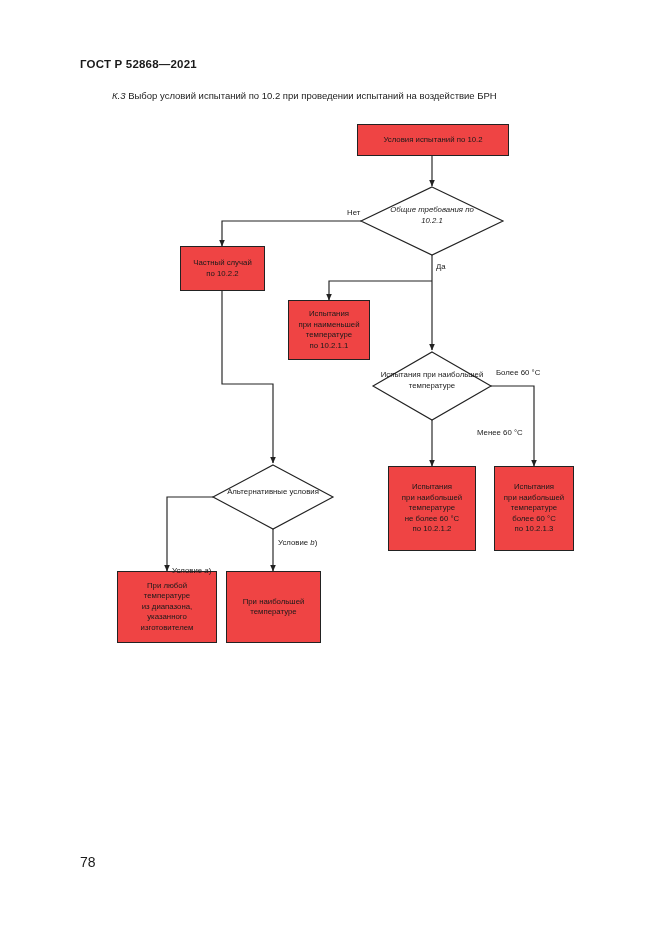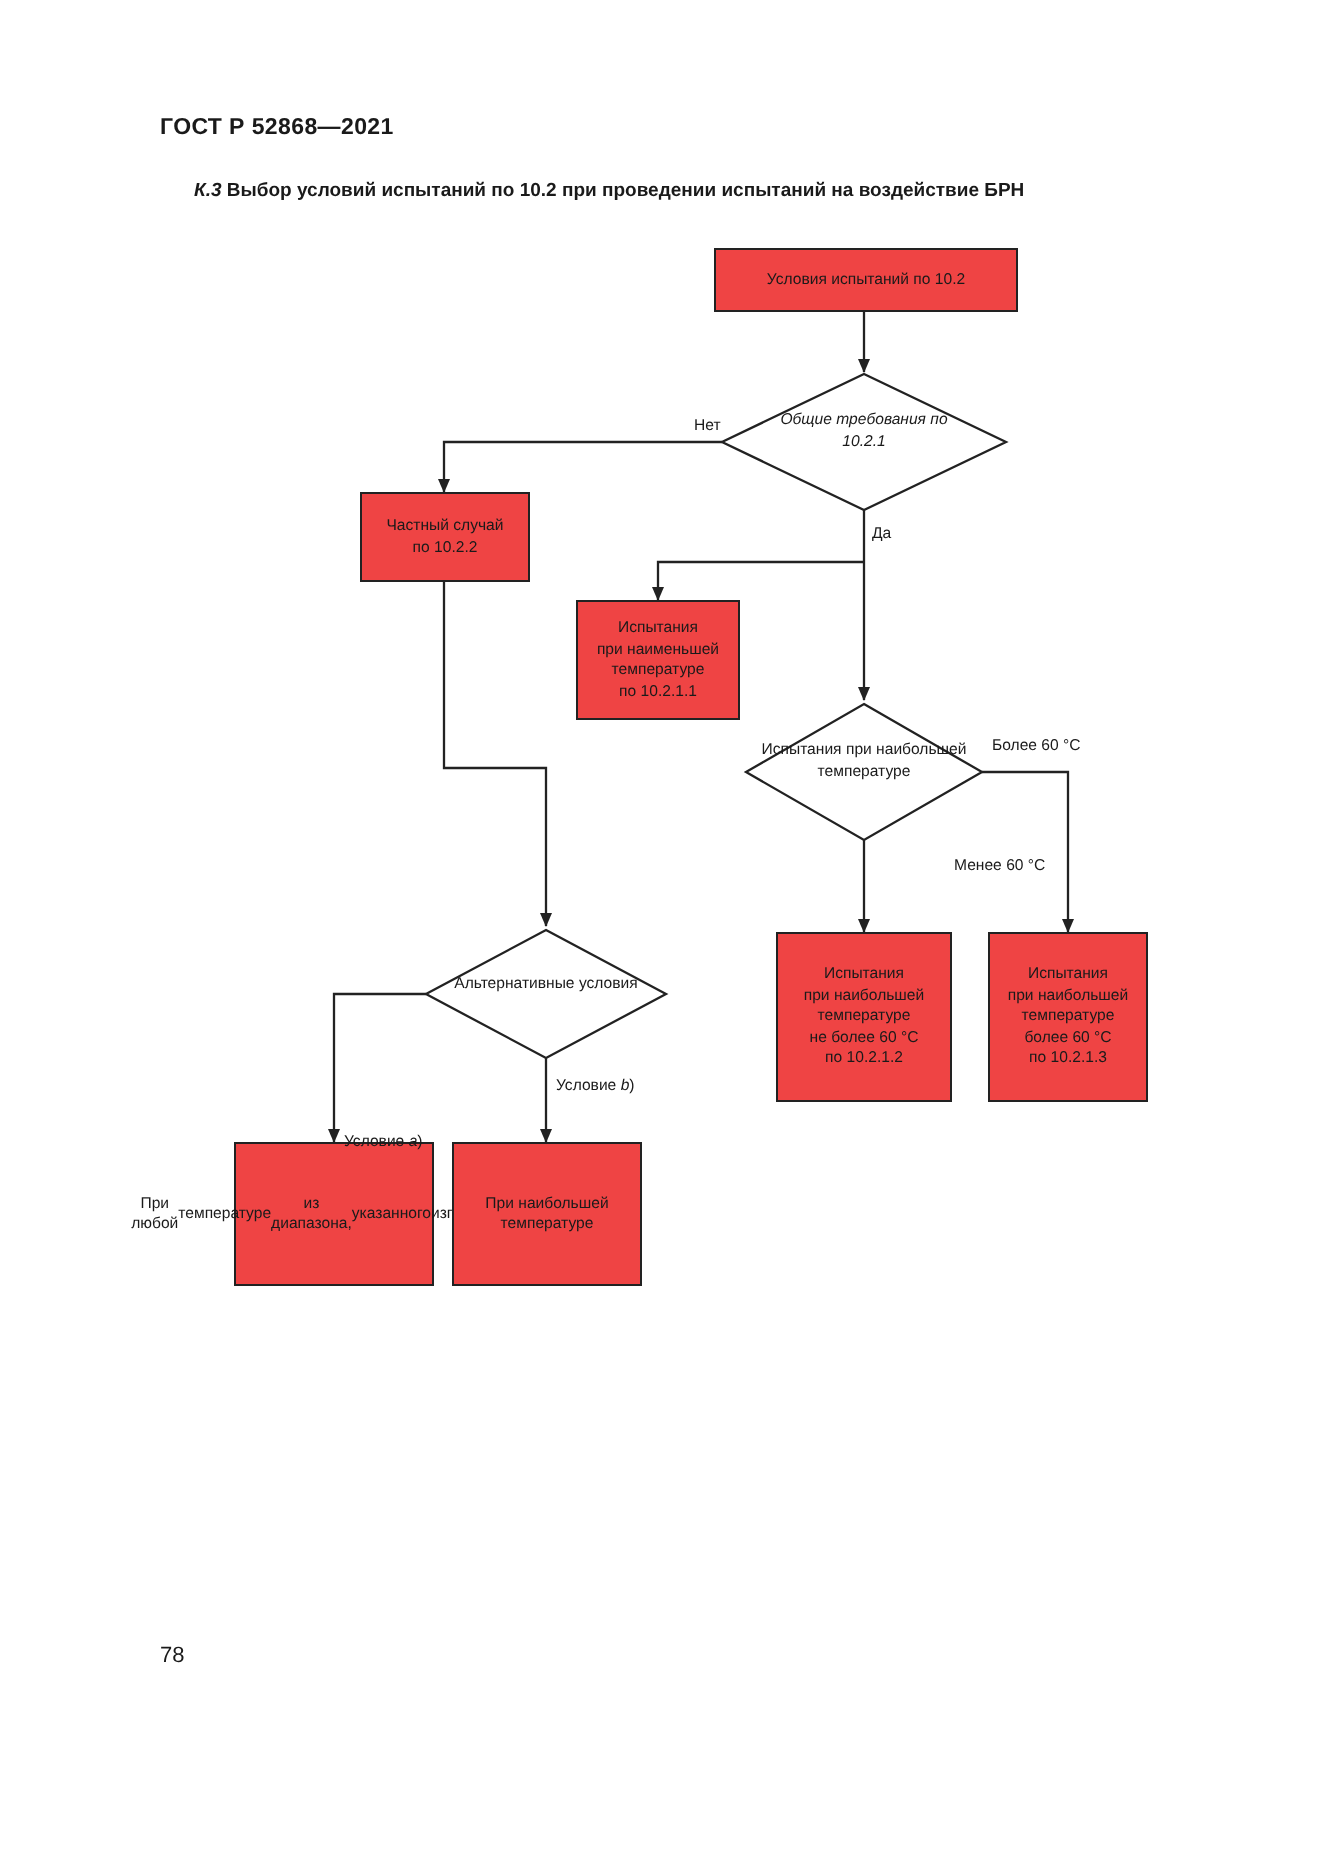--- a/index.html
+++ b/index.html
@@ -29,43 +29,43 @@
     left: 80px;
     top: 58px;
     font-size: 11.5px;
     font-weight: bold;
     letter-spacing: 0.2px;
     white-space: nowrap;
   }
 
   .section-title {
     position: absolute;
-    left: 97px;
+    left: 112px;
     top: 90px;
     font-size: 9.5px;
-    font-weight: bold;
+    font-weight: normal;
     white-space: nowrap;
   }
   .section-title .ital { font-style: italic; }
 
   .figure-caption {
     position: absolute;
     left: 0;
     top: 652px;
     width: 661px;
     text-align: center;
     font-size: 9px;
     font-style: italic;
   }
 
   .page-number {
     position: absolute;
     left: 80px;
-    top: 822px;
-    font-size: 11px;
+    top: 854px;
+    font-size: 14px;
   }
 
   
   #flow-canvas {
     position: absolute;
     left: 0;
     top: 0;
     width: 661px;
     height: 700px;
   }
@@ -178,21 +178,21 @@
     </div>
 
     <div class="node-box" style="left:494px; top:466px; width:80px; height:85px; flex-direction:column;">
       <span>Испытания</span>
       <span>при наибольшей</span>
       <span>температуре</span>
       <span>более 60 °С</span>
       <span>по 10.2.1.3</span>
     </div>
 
-    <div class="node-box" style="left:117px; top:571px; width:100px; height:72px; flex-direction:row;">
+    <div class="node-box" style="left:117px; top:571px; width:100px; height:72px; flex-direction:column;">
       <span>При любой</span>
       <span>температуре</span>
       <span>из диапазона,</span>
       <span>указанного</span>
       <span>изготовителем</span>
     </div>
 
     <div class="node-box" style="left:226px; top:571px; width:95px; height:72px; flex-direction:column;">
       <span>При наибольшей</span>
       <span>температуре</span>

